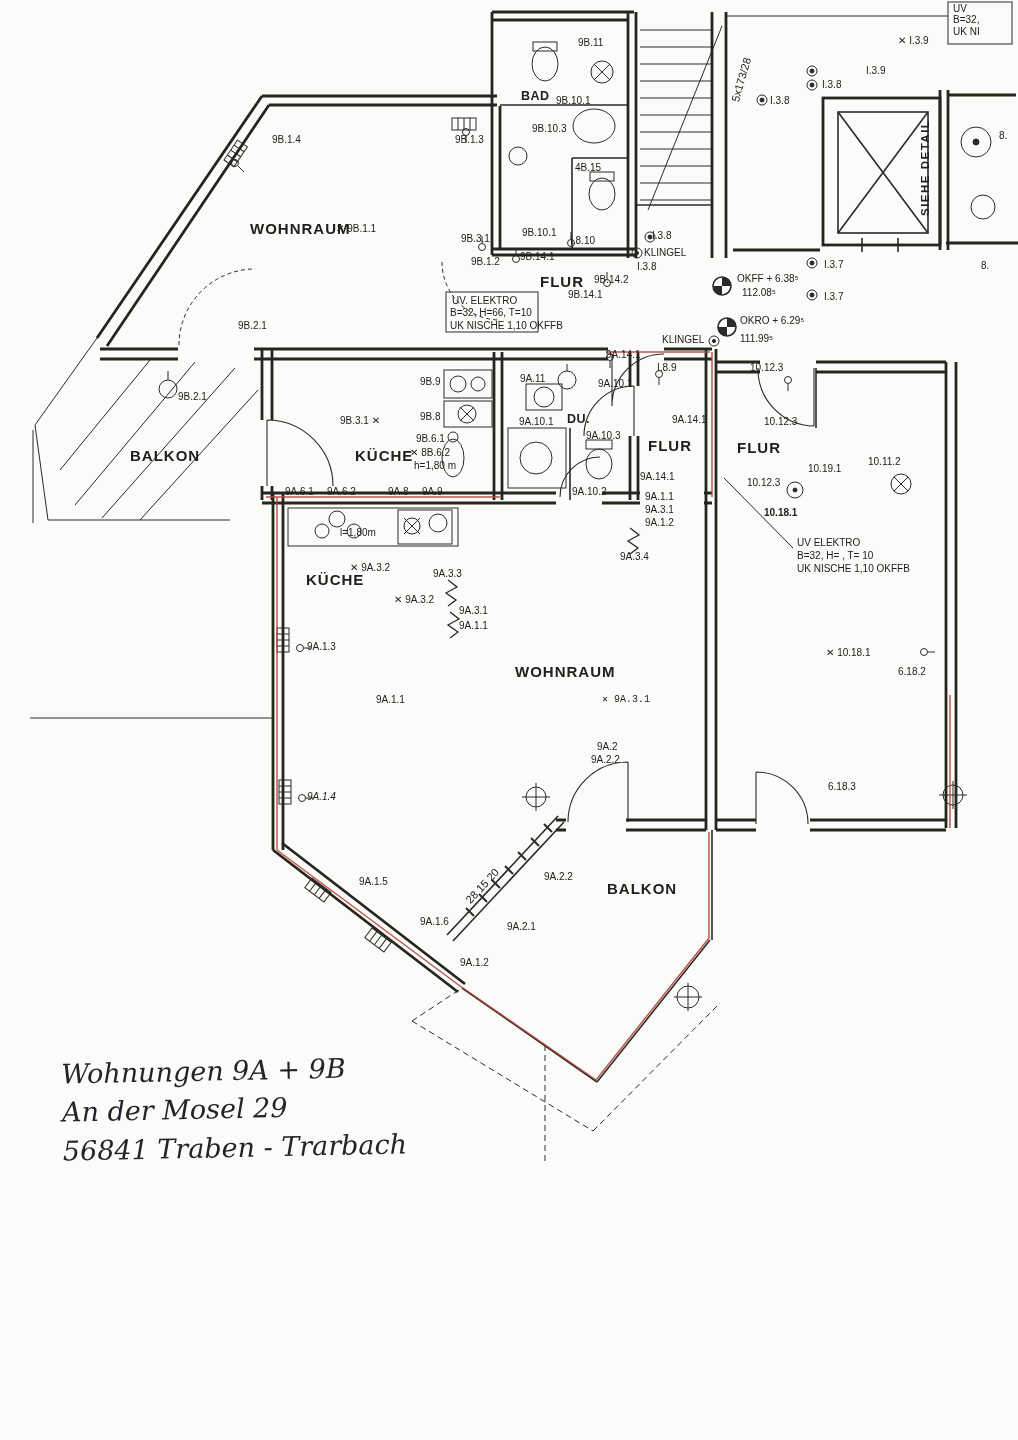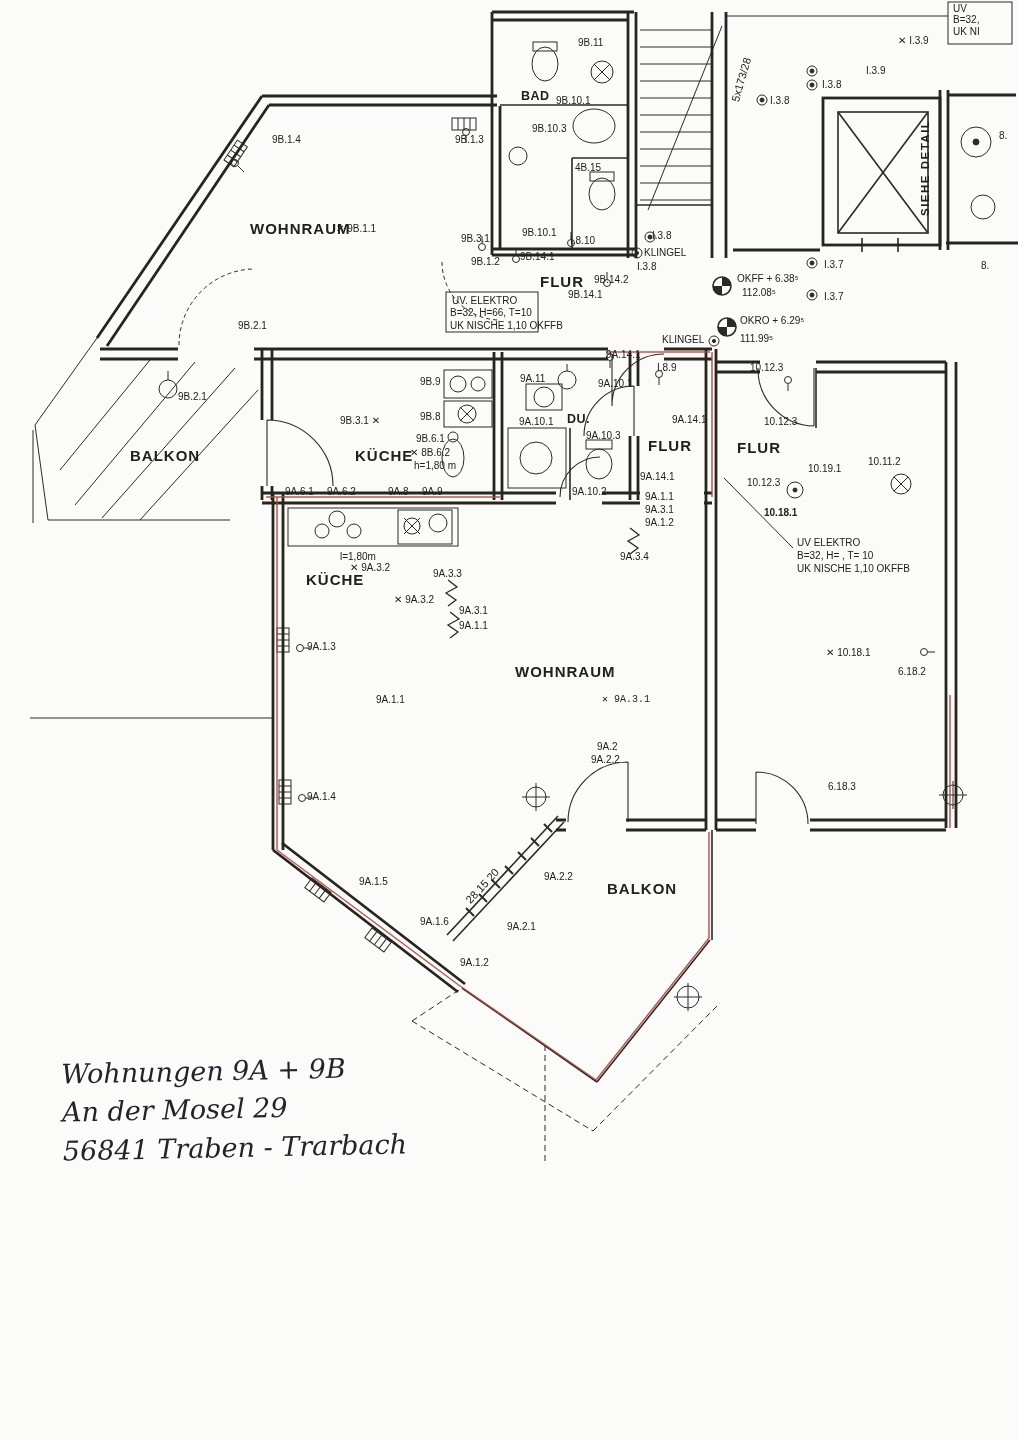--- a/index.html
+++ b/index.html
@@ -400,41 +400,41 @@
       <div class="lbl" style="left: 747px; top: 478px;">10.12.3</div>
       <div class="lbl" style="left: 572px; top: 487px;">9A.10.2</div>
       <div class="lbl small" style="left: 764px; top: 508px; font-weight: bold;">10.18.1</div>
       <div class="lbl small" style="left: 285px; top: 487px;">9A.6.1</div>
       <div class="lbl small" style="left: 327px; top: 487px;">9A.6.2</div>
       <div class="lbl small" style="left: 388px; top: 487px;">9A.8</div>
       <div class="lbl small" style="left: 422px; top: 487px;">9A.9</div>
       <div class="lbl" style="left: 645px; top: 492px;">9A.1.1</div>
       <div class="lbl" style="left: 645px; top: 505px;">9A.3.1</div>
       <div class="lbl" style="left: 645px; top: 518px;">9A.1.2</div>
-      <div class="lbl small" style="left: 340px; top: 528px; margin-top: 24px;">l=1,80m</div>
+      <div class="lbl small" style="left: 340px; top: 528px;">l=1,80m</div>
       <div class="lbl" style="left: 620px; top: 552px;">9A.3.4</div>
       <div class="lbl small" style="left: 797px; top: 538px;">UV ELEKTRO</div>
       <div class="lbl small" style="left: 797px; top: 551px;">B=32, H=   , T= 10</div>
       <div class="lbl small" style="left: 797px; top: 564px;">UK NISCHE 1,10 OKFFB</div>
       <div class="lbl room" style="left: 306px; top: 572px;">KÜCHE</div>
       <div class="lbl" style="left: 350px; top: 563px;">✕ 9A.3.2</div>
       <div class="lbl" style="left: 433px; top: 569px;">9A.3.3</div>
       <div class="lbl" style="left: 394px; top: 595px;">✕ 9A.3.2</div>
       <div class="lbl" style="left: 459px; top: 606px;">9A.3.1</div>
       <div class="lbl" style="left: 459px; top: 621px;">9A.1.1</div>
       <div class="lbl" style="left: 307px; top: 642px;">9A.1.3</div>
       <div class="lbl" style="left: 826px; top: 648px;">✕ 10.18.1</div>
       <div class="lbl" style="left: 898px; top: 667px;">6.18.2</div>
       <div class="lbl room" style="left: 515px; top: 664px;">WOHNRAUM</div>
       <div class="lbl" style="left: 376px; top: 695px;">9A.1.1</div>
       <div class="lbl" style="left: 602px; top: 695px; font-family: Liberation Mono, monospace;">✕ 9A.3.1</div>
       <div class="lbl" style="left: 597px; top: 742px;">9A.2</div>
       <div class="lbl" style="left: 591px; top: 755px;">9A.2.2</div>
       <div class="lbl" style="left: 828px; top: 782px;">6.18.3</div>
-      <div class="lbl" style="left: 307px; top: 792px;">9A.1.4</div>
+      <div class="lbl" style="left: 307px; top: 792px; font-style: italic;">9A.1.4</div>
       <div class="lbl" style="left: 359px; top: 877px;">9A.1.5</div>
       <div class="lbl dim" style="left: 464px; top: 898px; transform: rotate(-47deg);">28 15 20</div>
       <div class="lbl" style="left: 544px; top: 872px;">9A.2.2</div>
       <div class="lbl room" style="left: 607px; top: 881px;">BALKON</div>
       <div class="lbl" style="left: 420px; top: 917px;">9A.1.6</div>
       <div class="lbl" style="left: 507px; top: 922px;">9A.2.1</div>
       <div class="lbl" style="left: 460px; top: 958px;">9A.1.2</div>
     </div>
 
 <div id="note">

